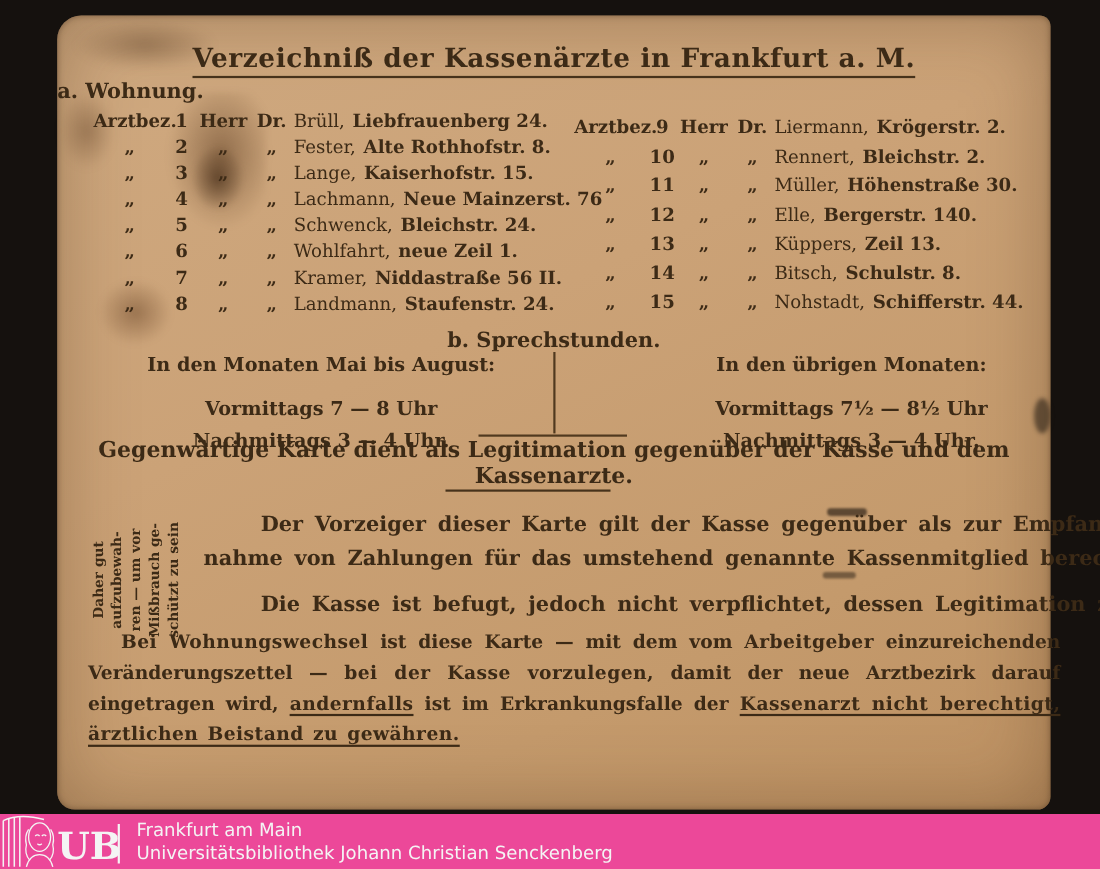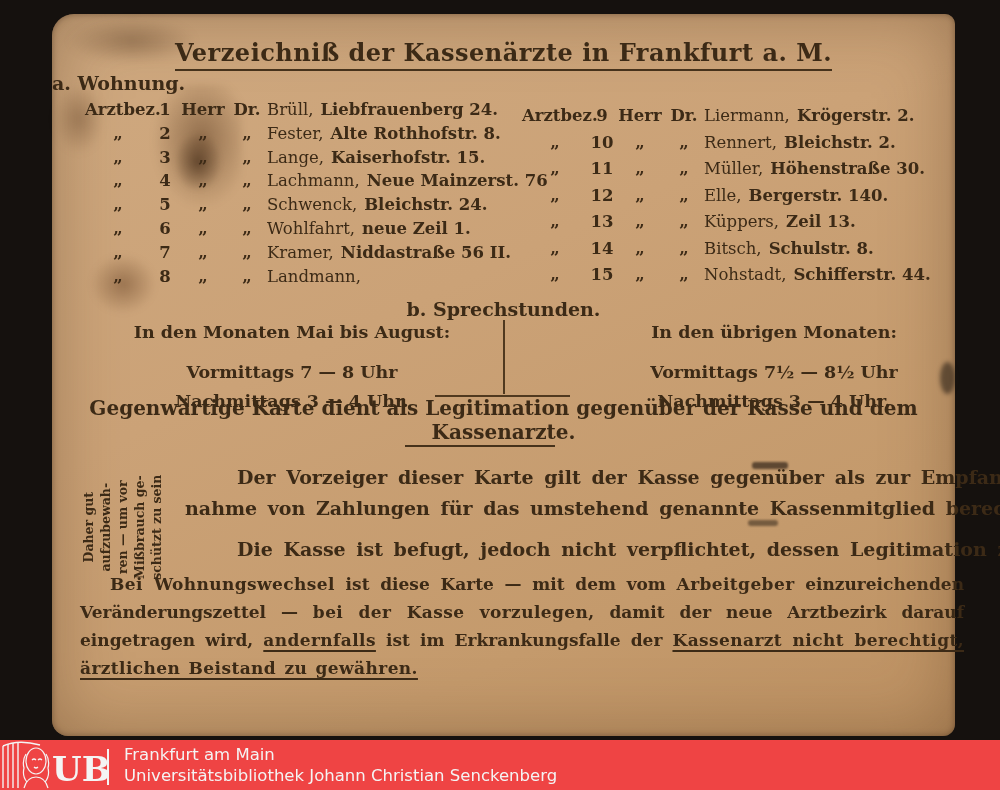--- a/index.html
+++ b/index.html
@@ -81,21 +81,21 @@
 
   
   .notice{position:absolute;left:28px;top:556px;width:884px;
     font-size:17px;font-weight:700;line-height:28px;text-align:justify;text-indent:30px;
     word-spacing:2px;}
   .seg-bold{font-weight:900;letter-spacing:.4px;}
   .seg-underline{text-decoration:underline;text-decoration-thickness:2px;text-underline-offset:4px;}
 
   
   .footer{position:absolute;left:0;bottom:0;width:1000px;height:50px;
-    background:#ef4444;display:flex;align-items:center;}
+    background:#ec4899;display:flex;align-items:center;}
   .footer-logo{width:116px;height:50px;flex:none;position:relative;}
   .footer-text{color:#f4f4f4;font-family:"DejaVu Sans", sans-serif;
     font-size:16.5px;line-height:21px;margin-left:8px;}
 </style>
 </head>
 <body>
 
 <div class="card">
 
   <div class="stain stain-big"></div>
@@ -177,20 +177,21 @@
         <span class="c-name">Kramer,</span>
         <span class="c-addr">Niddastraße 56 II.</span>
       </div>
 
       <div class="doc-row">
         <span class="c-bez">„</span>
         <span class="c-num">8</span>
         <span class="c-herr">„</span>
         <span class="c-dr">„</span>
         <span class="c-name">Landmann,</span>
+        <span class="c-addr">Staufenstr. 24.</span>
       </div>
     </div>
 
   <div class="doc-col doc-col-right">
 
       <div class="doc-row">
         <span class="c-bez">Arztbez.</span>
         <span class="c-num">9</span>
         <span class="c-herr">Herr</span>
         <span class="c-dr">Dr.</span>

